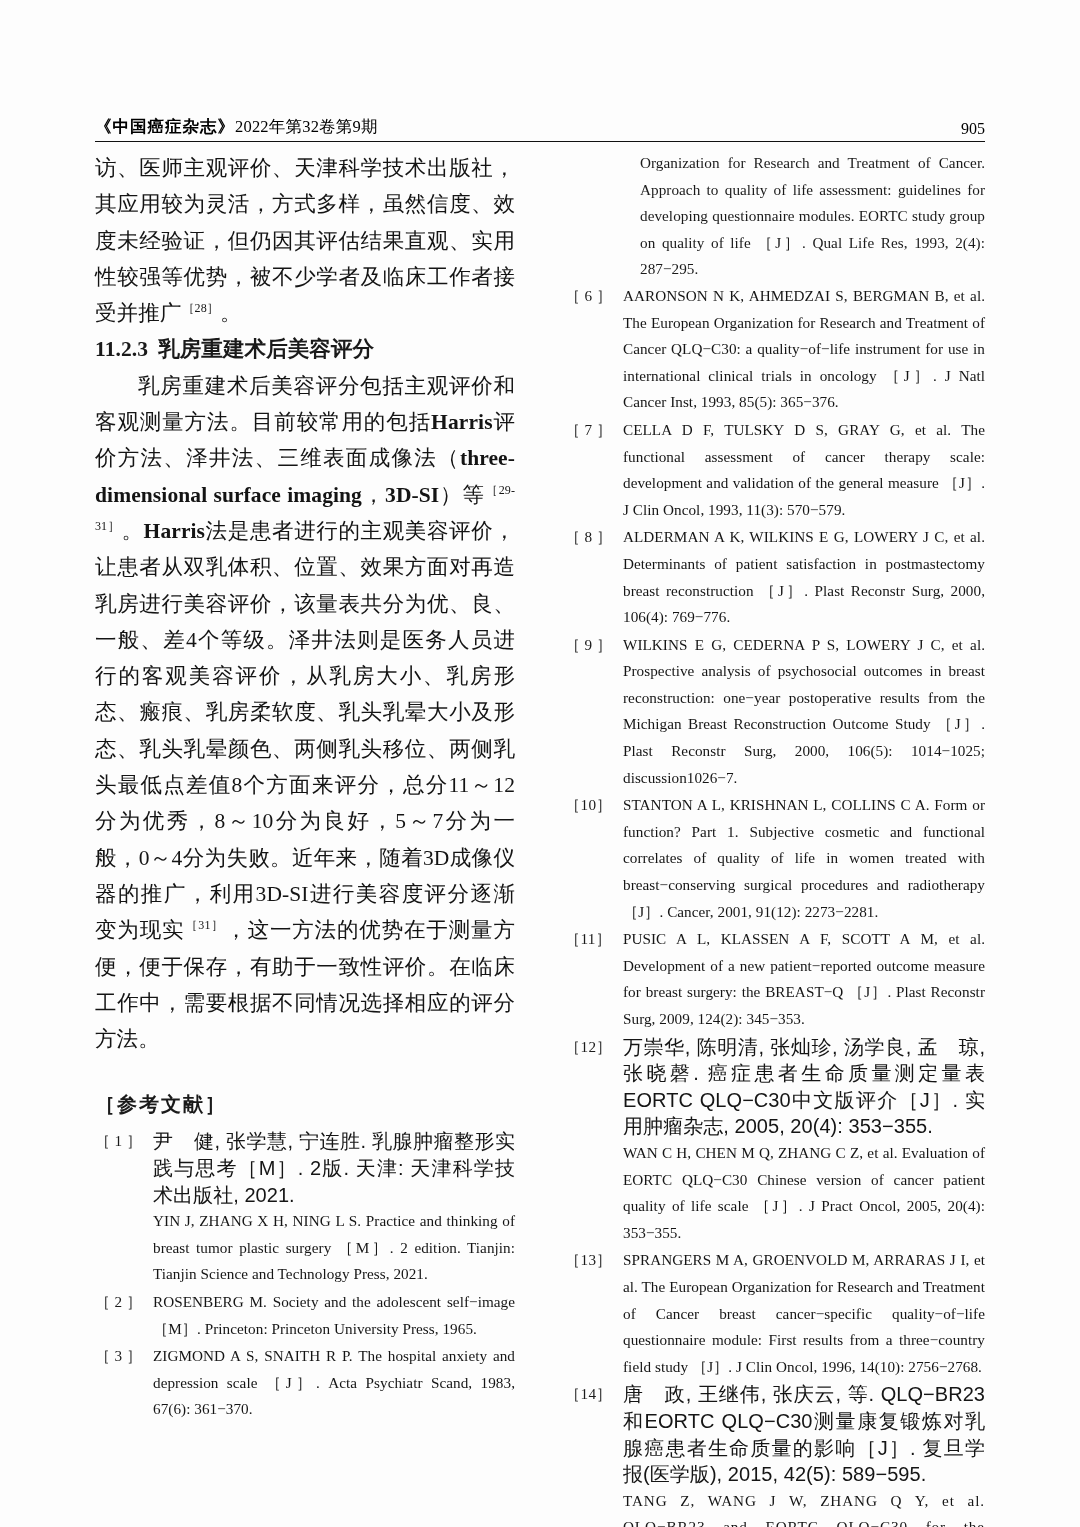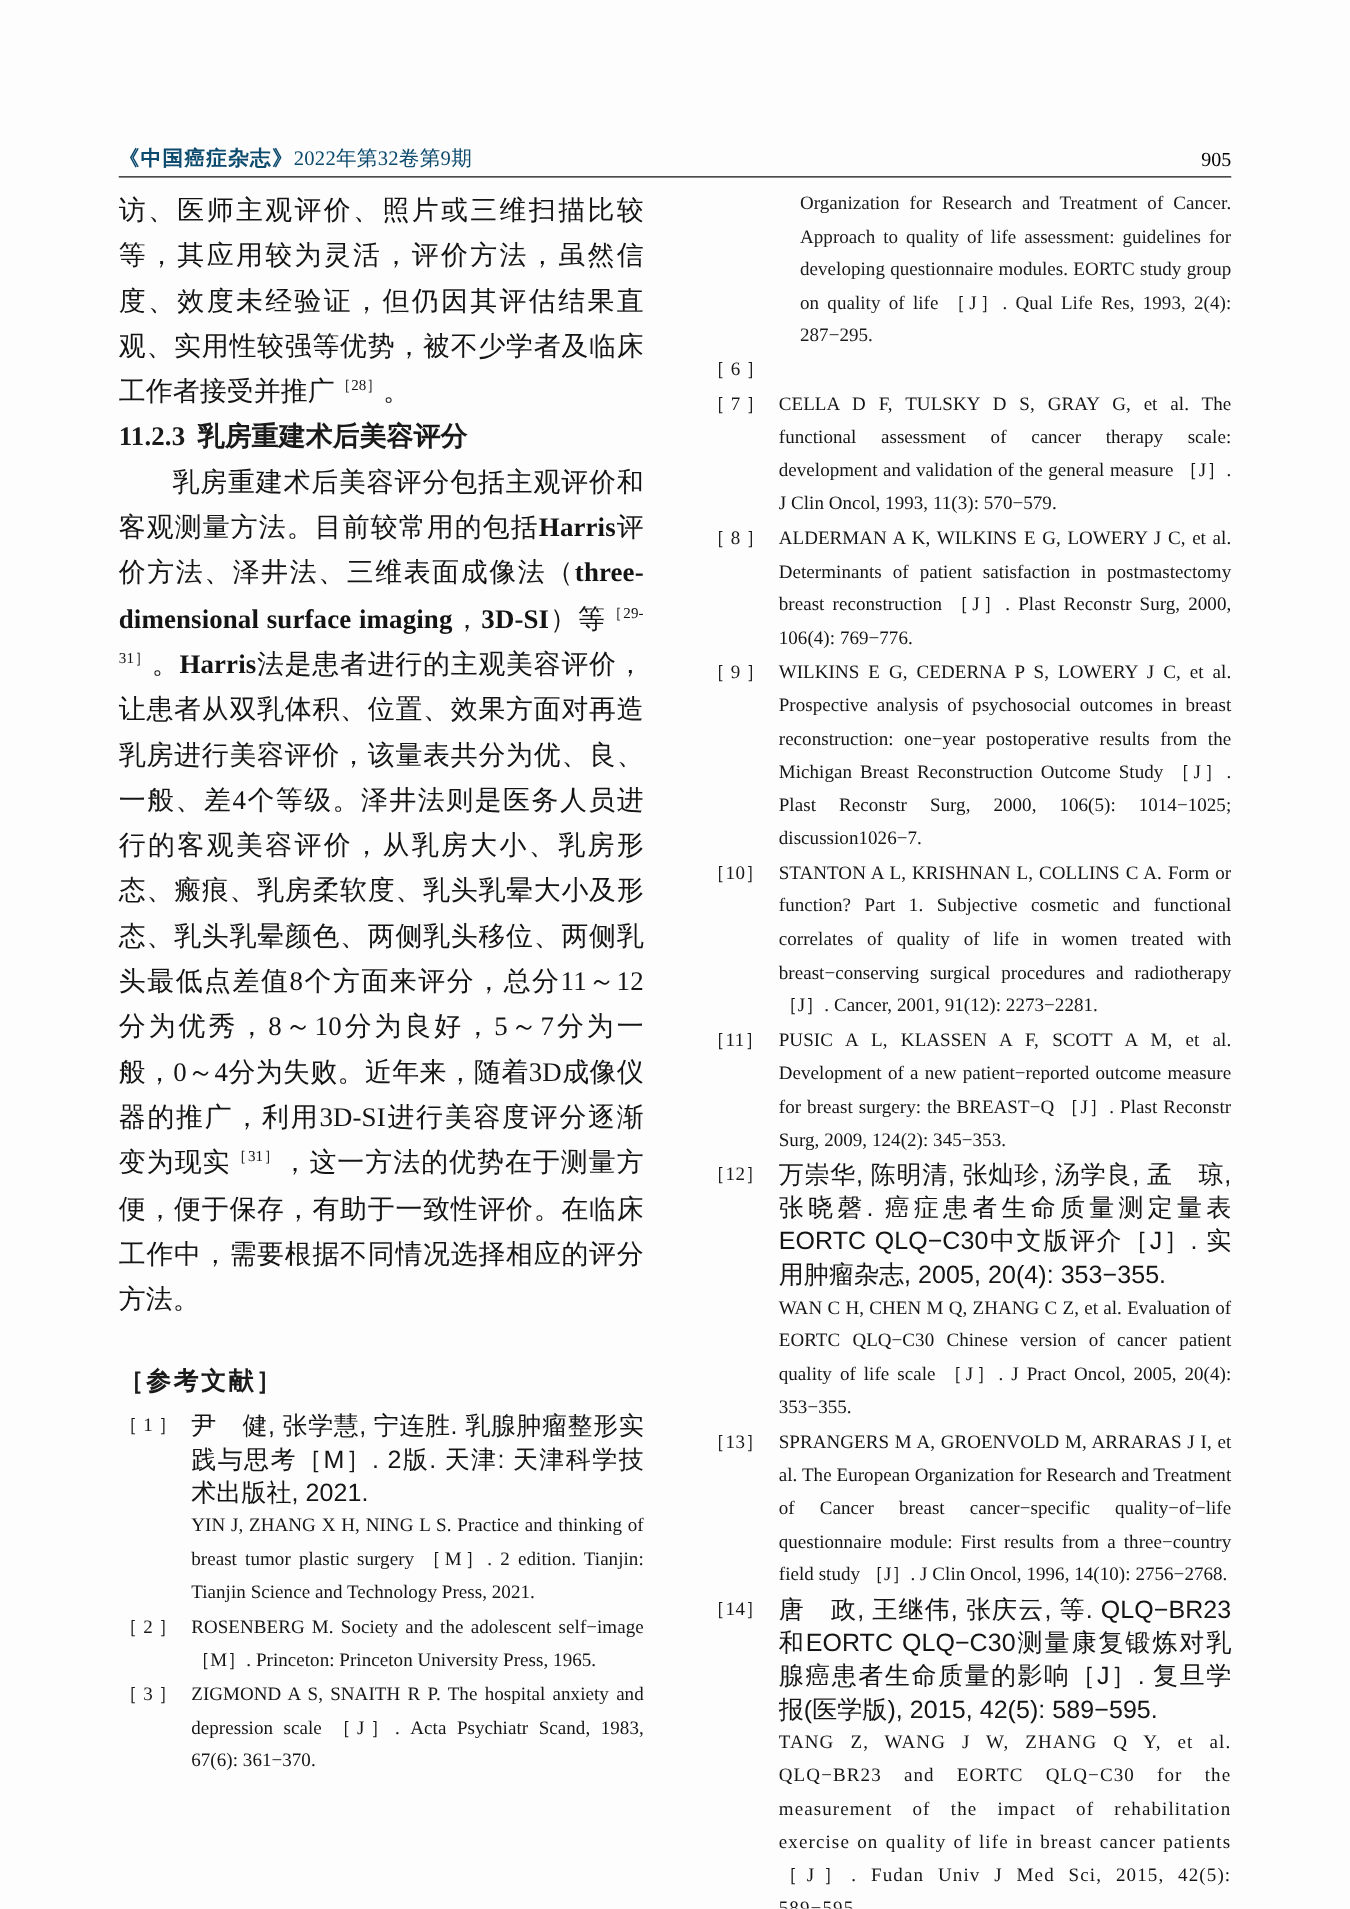--- a/index.html
+++ b/index.html
@@ -27,21 +27,21 @@
     display: flex;
     align-items: flex-end;
     justify-content: space-between;
     border-bottom: 1.6px solid #111;
     padding-bottom: 3px;
   }
   .runhead-left {
     font-size: 16.5px;
     letter-spacing: 0.2px;
     white-space: nowrap;
-    color: #0c4a6e;
+    color: #000000;
   }
   .journal-name {
     font-family: "DejaVu Serif", "Liberation Serif", serif;
     font-weight: 700;
     font-size: 16.5px;
     letter-spacing: 1px;
   }
   .runhead-right {
     font-size: 16px;
     color: #000000;
@@ -149,21 +149,21 @@
     <div class="runhead-left">
       <span class="journal-name">《中国癌症杂志》</span><span>2022年第32卷第9期</span>
     </div>
     <div class="runhead-right">905</div>
   </div>
 
   <div class="cols">
 
     <div class="col col-left">
 
-      <p class="body-p"><span>访、医师主观评价、照片或三维扫描比较等，其应用较为灵活，评价方法，虽然信度、效度未经验证，但仍因其评估结果直观、实用性较强等优势，被不少学者及临床工作者接受并推广</span><sup class="ref">［28］</sup><span>。</span></p>
+      <p class="body-p"><span>访、医师主观评价、天津科学技术出版社，其应用较为灵活，方式多样，虽然信度、效度未经验证，但仍因其评估结果直观、实用性较强等优势，被不少学者及临床工作者接受并推广</span><sup class="ref">［28］</sup><span>。</span></p>
 
 
       <p class="sec-head"><span class="num">11.2.3</span><span>乳房重建术后美容评分</span></p>
 
       <p class="body-p indent"><span>乳房重建术后美容评分包括主观评价和客观测量方法。目前较常用的包括</span><span class="latb">Harris</span><span>评价方法、泽井法、三维表面成像法（</span><span class="latb">three-dimensional surface imaging</span><span>，</span><span class="latb">3D-SI</span><span>）等</span><sup class="ref">［29-31］</sup><span>。</span><span class="latb">Harris</span><span>法是患者进行的主观美容评价，让患者从双乳体积、位置、效果方面对再造乳房进行美容评价，该量表共分为优、良、一般、差4个等级。泽井法则是医务人员进行的客观美容评价，从乳房大小、乳房形态、瘢痕、乳房柔软度、乳头乳晕大小及形态、乳头乳晕颜色、两侧乳头移位、两侧乳头最低点差值8个方面来评分，总分11～12分为优秀，8～10分为良好，5～7分为一般，0～4分为失败。近年来，随着3D成像仪器的推广，利用3D-SI进行美容度评分逐渐变为现实</span><sup class="ref">［31］</sup><span>，这一方法的优势在于测量方便，便于保存，有助于一致性评价。在临床工作中，需要根据不同情况选择相应的评分方法。</span></p>
 
       <div class="refs-title">［参考文献］</div>
 
       <div>
 
@@ -188,20 +188,21 @@
       </div>
     </div>
 
     <div class="col col-right">
       <div>
 
         <div class="ref-cont en">Organization for Research and Treatment of Cancer. Approach to quality of life assessment: guidelines for developing questionnaire modules. EORTC study group on quality of life ［J］. Qual Life Res, 1993, 2(4): 287−295.</div>
 
         <div class="ref-item">
           <div class="ref-num">［ 6 ］</div>
+          <div class="ref-body en">AARONSON N K, AHMEDZAI S, BERGMAN B, et al. The European Organization for Research and Treatment of Cancer QLQ−C30: a quality−of−life instrument for use in international clinical trials in oncology ［J］. J Natl Cancer Inst, 1993, 85(5): 365−376.</div>
         </div>
 
         <div class="ref-item">
           <div class="ref-num">［ 7 ］</div>
           <div class="ref-body en">CELLA D F, TULSKY D S, GRAY G, et al. The functional assessment of cancer therapy scale: development and validation of the general measure ［J］. J Clin Oncol, 1993, 11(3): 570−579.</div>
         </div>
 
         <div class="ref-item">
           <div class="ref-num">［ 8 ］</div>
           <div class="ref-body en spaced">ALDERMAN A K, WILKINS E G, LOWERY J C, et al. Determinants of patient satisfaction in postmastectomy breast reconstruction ［J］. Plast Reconstr Surg, 2000, 106(4): 769−776.</div>

